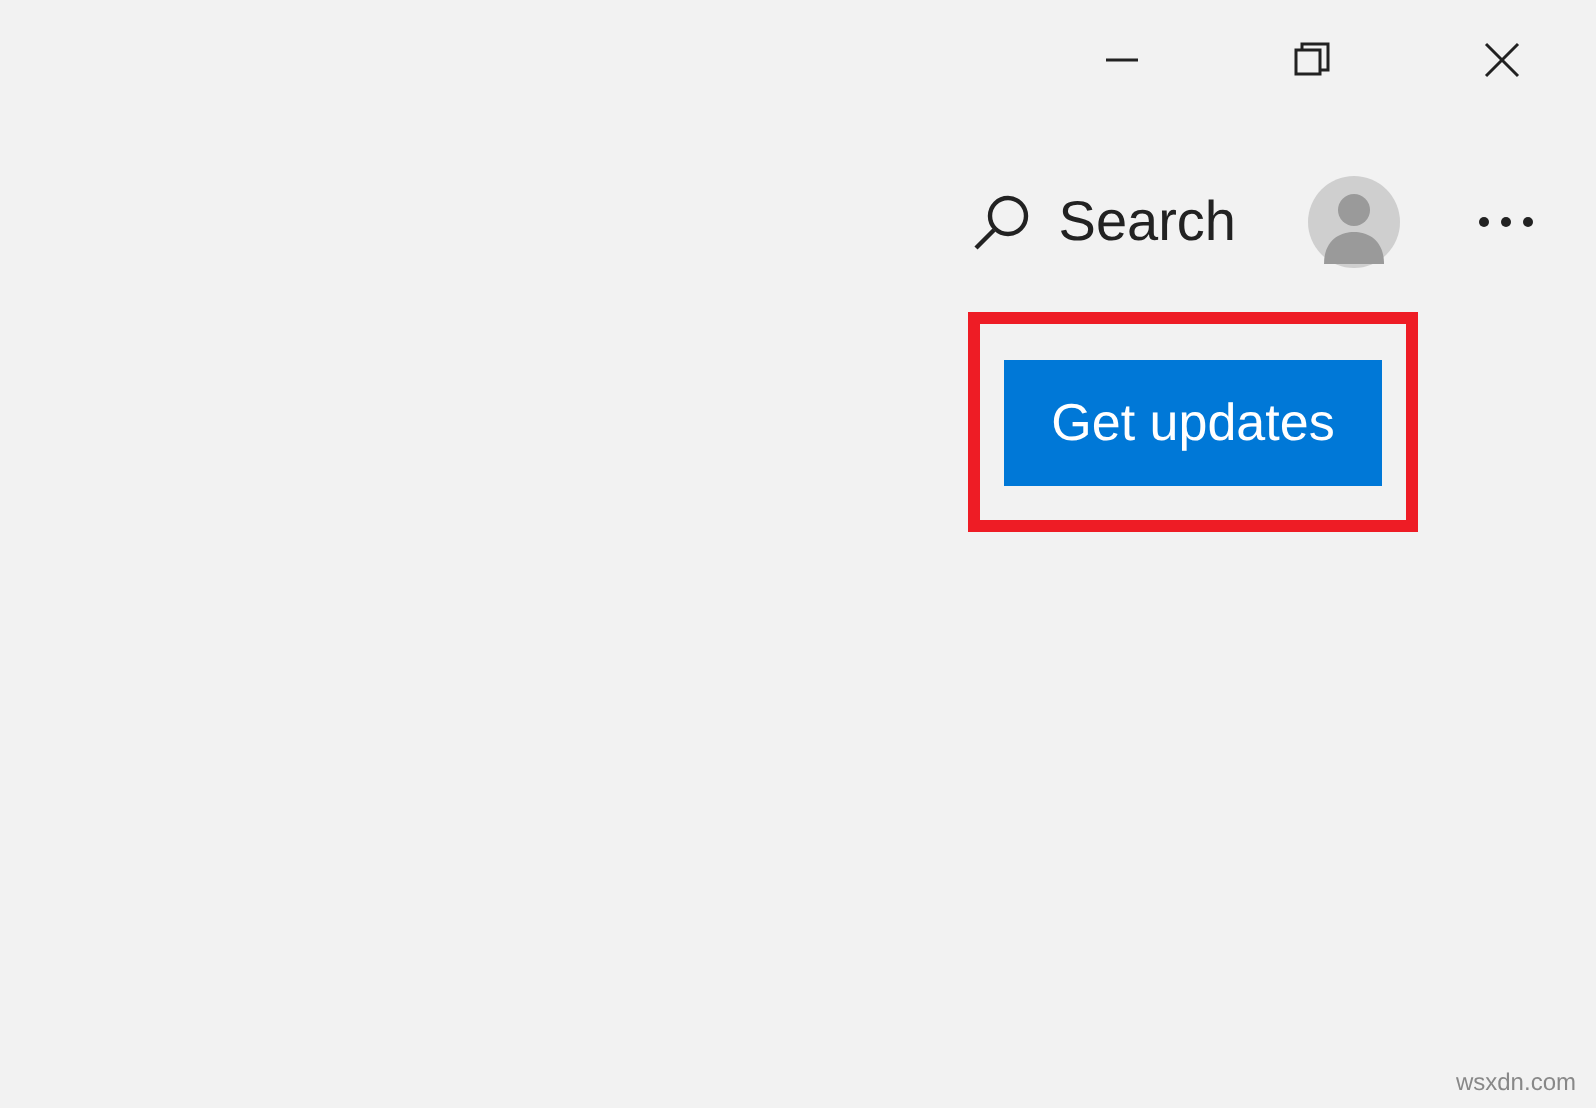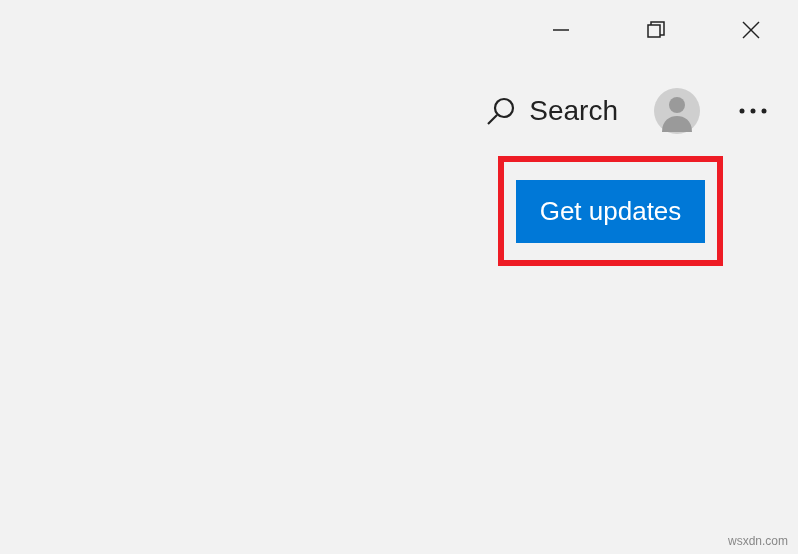--- a/index.html
+++ b/index.html
@@ -64,21 +64,21 @@
       width: 50px;
       height: 46px;
       display: flex;
       align-items: center;
       justify-content: center;
       margin-left: 10px;
     }
     .highlight-box {
       position: absolute;
       top: 156px;
-      left: 498px;
+      left: 484px;
       width: 225px;
       height: 110px;
       border: 6px solid #ee1c25;
       display: flex;
       align-items: center;
       justify-content: center;
     }
     .get-updates-btn {
       background: #0078d7;
       color: #ffffff;

